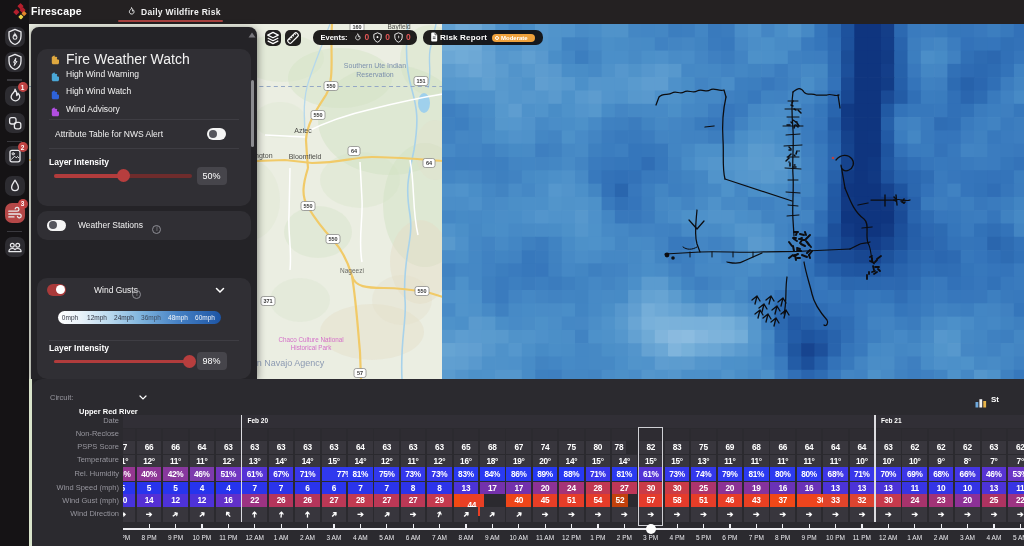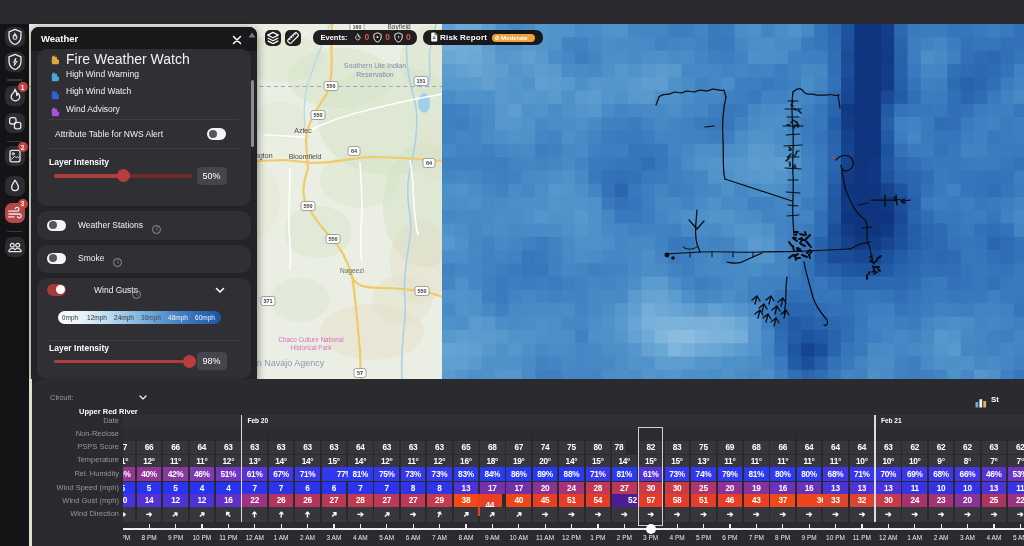--- a/index.html
+++ b/index.html
@@ -1423,20 +1423,36 @@
         <path d="M872,258 l0,3" fill="none" stroke="#0c0c0f" stroke-width="1.8" stroke-linecap="round" stroke-linejoin="round"></path>
         <path d="M869,272 l-0,2" fill="none" stroke="#0c0c0f" stroke-width="1.8" stroke-linecap="round" stroke-linejoin="round"></path>
         <path d="M877,272 l-3,2" fill="none" stroke="#0c0c0f" stroke-width="1.8" stroke-linecap="round" stroke-linejoin="round"></path>
         <path d="M874,263 l-4,-2" fill="none" stroke="#0c0c0f" stroke-width="1.8" stroke-linecap="round" stroke-linejoin="round"></path>
         <path d="M867,275 l0,4" fill="none" stroke="#0c0c0f" stroke-width="1.8" stroke-linecap="round" stroke-linejoin="round"></path>
         <path d="M875,262 l2,-2" fill="none" stroke="#0c0c0f" stroke-width="1.8" stroke-linecap="round" stroke-linejoin="round"></path>
         <path d="M872,272 l3,-1" fill="none" stroke="#0c0c0f" stroke-width="1.8" stroke-linecap="round" stroke-linejoin="round"></path>
         <path d="M868,243 C872,250 870,258 874,264" fill="none" stroke="#0c0c0f" stroke-width="1.1" stroke-linecap="round" stroke-linejoin="round"></path>
         <path d="M850,249 L858,245 C862,242 866,244 870,242" fill="none" stroke="#0c0c0f" stroke-width="1.25" stroke-linecap="round" stroke-linejoin="round"></path>
 </svg></div>
+<div id="topbar">
+      <div class="abs" style="left:0;top:0;width:29px;height:24px;background:#151315"></div>
+      <svg class="abs" style="left:12px;top:2px" width="16" height="20" viewBox="12 2 16 20" xmlns="http://www.w3.org/2000/svg">
+        <rect x="18.25" y="3.95" width="4.5" height="4.5" rx=".6" transform="rotate(45 20.5 6.2)" fill="#b41f2d"></rect>
+        <rect x="20.35" y="7.85" width="4.5" height="4.5" rx=".6" transform="rotate(45 22.6 10.1)" fill="#b41f2d"></rect>
+        <rect x="14.05" y="9.85" width="4.5" height="4.5" rx=".6" transform="rotate(45 16.3 12.1)" fill="#b41f2d"></rect>
+        <rect x="22.2" y="11.7" width="3.8" height="3.8" rx=".6" transform="rotate(45 24.1 13.6)" fill="#e2862b"></rect>
+        <rect x="19" y="15" width="3.8" height="3.8" rx=".6" transform="rotate(45 20.9 16.9)" fill="#ead34b"></rect>
+      </svg>
+      <div class="abs" style="left:31px;top:5px;color:#fff;font-size:10.5px;font-weight:bold;letter-spacing:.2px">Firescape</div>
+      <svg class="abs" style="left:127px;top:5.5px" width="9" height="11" viewBox="0 0 10 11" xmlns="http://www.w3.org/2000/svg">
+        <path d="M5 1.1c.25 1.5-1.2 2.1-1.9 3.2-.6 1-.7 2.4.25 3.3 1.1 1.1 3.1 1 4-.25 1-1.4.25-3-.5-3.75-.06.7-.25 1.25-.8 1.5.3-1.25-.25-2.9-1.05-4z" fill="none" stroke="#eee" stroke-width="1"></path>
+      </svg>
+      <div class="abs" style="left:141px;top:7px;color:#f1f1f1;font-size:8.5px;font-weight:bold;letter-spacing:.3px">Daily Wildfire Risk</div>
+      <div class="abs" style="left:118px;top:19.8px;width:104.5px;height:2.4px;background:#a94340;border-radius:1px"></div>
+    </div>
 <div id="sidebar">
       <div class="sq" style="top:2.5px">
         <svg width="20" height="20" viewBox="0 0 20 20" xmlns="http://www.w3.org/2000/svg">
           <path d="M10 2.4 L16 4.9 V9 C16 13.3 13.3 16.3 10 17.5 C6.7 16.3 4 13.3 4 9 V4.9 Z" fill="none" stroke="#e9e9ec" stroke-width="1.3" stroke-linecap="round" stroke-linejoin="round"></path>
           <path d="M10 6.8c.9 1.4 1.9 2.1 1.9 3.6a1.9 1.9 0 1 1-3.8 0c0-1 .5-1.7.9-2.4.2.5.5.8 1 1z" fill="none" stroke="#e9e9ec" stroke-width="1.1"></path>
         </svg>
       </div>
       <div class="sq" style="top:28px">
         <svg width="20" height="20" viewBox="0 0 20 20" xmlns="http://www.w3.org/2000/svg">
           <path d="M10 2.4 L16 4.9 V9 C16 13.3 13.3 16.3 10 17.5 C6.7 16.3 4 13.3 4 9 V4.9 Z" fill="none" stroke="#e9e9ec" stroke-width="1.3" stroke-linecap="round" stroke-linejoin="round"></path>
@@ -1481,26 +1497,20 @@
           <circle cx="7.3" cy="8.2" r="1.9" fill="none" stroke="#e9e9ec" stroke-width="1.2" stroke-linecap="round" stroke-linejoin="round"></circle>
           <circle cx="12.7" cy="8.2" r="1.9" fill="none" stroke="#e9e9ec" stroke-width="1.2" stroke-linecap="round" stroke-linejoin="round"></circle>
           <path d="M3.9 14.6c0-1.9 1.5-3.1 3.4-3.1 1.1 0 2.1.4 2.7 1.2.6-.8 1.6-1.2 2.7-1.2 1.9 0 3.4 1.2 3.4 3.1z" fill="none" stroke="#e9e9ec" stroke-width="1.2" stroke-linecap="round" stroke-linejoin="round"></path>
         </svg>
       </div>
       <div class="sdiv" style="top:55px"></div>
       <div class="sdiv" style="top:116.5px"></div>
       <div class="sdiv" style="top:206.5px"></div>
     </div>
 <div id="panel">
-      <div id="phead">
-        <div class="abs" style="left:10px;top:6px;color:#fff;font-size:9.5px;font-weight:bold">Weather</div>
-        <svg class="abs" style="left:201px;top:7.5px" width="10" height="10" viewBox="0 0 10 10">
-          <path d="M1.5 1.5 L8.5 8.5 M8.5 1.5 L1.5 8.5" stroke="#fff" stroke-width="1.5" stroke-linecap="round"></path>
-        </svg>
-      </div>
       <div class="card" style="top:22px;height:157px">
         <div class="abs" style="left:13px;top:1.8px"><svg width="10" height="11" viewBox="0 0 10 11" xmlns="http://www.w3.org/2000/svg">
             <path d="M1.8,2.9 L4.4,1.2 L5,3 C5.8,2.4 6.8,2.6 7.4,3.3 C6.9,3.8 6.7,4.4 7,5 C7.5,5.8 8.4,6 9,5.6 L9,8.7 C9,9.6 8.4,10.2 7.5,10.2 L3.4,10.2 C2.5,10.2 1.8,9.6 1.8,8.7 Z" fill="#dfa83f"></path>
           </svg></div>
         <div class="abs" style="left:29px;top:2.3px;color:#f2f2f2;font-size:14px">Fire Weather Watch</div>
         <div class="abs" style="left:13px;top:19.2px"><svg width="10" height="11" viewBox="0 0 10 11" xmlns="http://www.w3.org/2000/svg">
             <path d="M1.8,2.9 L4.4,1.2 L5,3 C5.8,2.4 6.8,2.6 7.4,3.3 C6.9,3.8 6.7,4.4 7,5 C7.5,5.8 8.4,6 9,5.6 L9,8.7 C9,9.6 8.4,10.2 7.5,10.2 L3.4,10.2 C2.5,10.2 1.8,9.6 1.8,8.7 Z" fill="#4aa8d8"></path>
           </svg></div>
         <div class="abs" style="left:29px;top:19.7px;color:#f2f2f2;font-size:8.5px">High Wind Warning</div>
         <div class="abs" style="left:13px;top:36.6px"><svg width="10" height="11" viewBox="0 0 10 11" xmlns="http://www.w3.org/2000/svg">
@@ -1519,25 +1529,20 @@
         <div class="slider" style="left:17px;top:125px;width:138px">
           <div class="fill" style="width:69px"></div>
           <div class="thumb" style="left:62.5px"></div>
         </div>
         <div class="valbox" style="left:159.5px;top:117.5px">50%</div>
       </div>
       <div class="card" style="top:183.5px;height:29.5px">
         <div class="tgl off" style="left:10px;top:9px"></div>
         <div class="abs" style="left:41px;top:9px;color:#f2f2f2;font-size:8.5px">Weather Stations</div>
         <div class="abs" style="left:115px;top:9px"><span class="info"></span></div>
-      </div>
-      <div class="card" style="top:217.5px;height:28px">
-        <div class="tgl off" style="left:10px;top:8px"></div>
-        <div class="abs" style="left:41px;top:8px;color:#f2f2f2;font-size:8.5px">Smoke</div>
-        <div class="abs" style="left:76px;top:8px"><span class="info"></span></div>
       </div>
       <div class="card" style="top:250.5px;height:101.5px">
         <div class="tgl on" style="left:10px;top:6.5px"></div>
         <div class="abs" style="left:57px;top:7px;color:#f2f2f2;font-size:8.5px">Wind Gusts</div>
         <div class="abs" style="left:95px;top:7px"><span class="info"></span></div>
         <svg class="abs" style="left:178px;top:9px" width="10" height="7" viewBox="0 0 10 7">
           <path d="M1.5 1.5 L5 5 L8.5 1.5" fill="none" stroke="#fff" stroke-width="1.5" stroke-linecap="round"></path>
         </svg>
         <div class="abs" style="left:20.5px;top:33.5px;width:163px;height:12.5px;border-radius:6.5px;background:linear-gradient(90deg,#ffffff 0%,#e9f2f9 14%,#b9d9ee 32%,#7cb2dc 52%,#4580c4 74%,#1d55a5 100%)"></div>
         <div class="abs" style="left:33px;top:36.5px;font-size:6.5px;color:#2f3340;transform:translateX(-50%)">0mph</div>
@@ -1819,26 +1824,26 @@
       <div class="cell" style="left:93.5px;top:115px;width:24.7px;height:12.5px;background:#6130c9">16</div>
       <div class="cell" style="left:119.8px;top:115px;width:24.7px;height:12.5px;background:#9c3382">22</div>
       <div class="cell" style="left:146.2px;top:115px;width:24.7px;height:12.5px;background:#b4355b">26</div>
       <div class="cell" style="left:172.7px;top:115px;width:24.7px;height:12.5px;background:#b4355b">26</div>
       <div class="cell" style="left:199.1px;top:115px;width:24.7px;height:12.5px;background:#bb3856">27</div>
       <div class="cell" style="left:225.5px;top:115px;width:24.7px;height:12.5px;background:#c23a50">28</div>
       <div class="cell" style="left:251.9px;top:115px;width:24.7px;height:12.5px;background:#bb3856">27</div>
       <div class="cell" style="left:278.2px;top:115px;width:24.7px;height:12.5px;background:#bb3856">27</div>
       <div class="cell" style="left:304.6px;top:115px;width:24.7px;height:12.5px;background:#c43a4e">29</div>
       <div class="cell" style="left:331.1px;top:115px;width:24.7px;height:12.5px;background:#f24a12">38</div>
-      <div class="cell" style="left:355px;top:115px;width:24.7px;height:22px;background:#e93f24">44</div>
+      <div class="cell" style="left:337px;top:115px;width:24.7px;height:22px;background:#e93f24">44</div>
       <div class="cell" style="left:383.9px;top:115px;width:24.7px;height:12.5px;background:#ee4619">40</div>
       <div class="cell" style="left:410.2px;top:115px;width:24.7px;height:12.5px;background:#e83e26">45</div>
       <div class="cell" style="left:436.6px;top:115px;width:24.7px;height:12.5px;background:#e63d28">51</div>
       <div class="cell" style="left:463.0px;top:115px;width:24.7px;height:12.5px;background:#e53c29">54</div>
-      <div class="cell" style="left:489.4px;top:115px;width:41px;height:12.5px;background:#4c1d95">52</div>
+      <div class="cell" style="left:489.4px;top:115px;width:16px;height:12.5px;background:#c2410c">52</div>
       <div class="cell" style="left:515.9px;top:115px;width:24.7px;height:12.5px;background:#e43b2b">57</div>
       <div class="cell" style="left:542.2px;top:115px;width:24.7px;height:12.5px;background:#e43b2b">58</div>
       <div class="cell" style="left:568.6px;top:115px;width:24.7px;height:12.5px;background:#e63d28">51</div>
       <div class="cell" style="left:595.0px;top:115px;width:24.7px;height:12.5px;background:#e83e26">46</div>
       <div class="cell" style="left:621.4px;top:115px;width:24.7px;height:12.5px;background:#e94022">43</div>
       <div class="cell" style="left:647.9px;top:115px;width:24.7px;height:12.5px;background:#f04818">37</div>
       <div class="cell" style="left:674.2px;top:115px;width:49px;height:12.5px;background:#ee451d">36</div>
       <div class="cell" style="left:700.6px;top:115px;width:24.7px;height:12.5px;background:#e0442b">33</div>
       <div class="cell" style="left:727.0px;top:115px;width:24.7px;height:12.5px;background:#dc4430">32</div>
       <div class="cell" style="left:753.4px;top:115px;width:24.7px;height:12.5px;background:#c63a4c">30</div>

